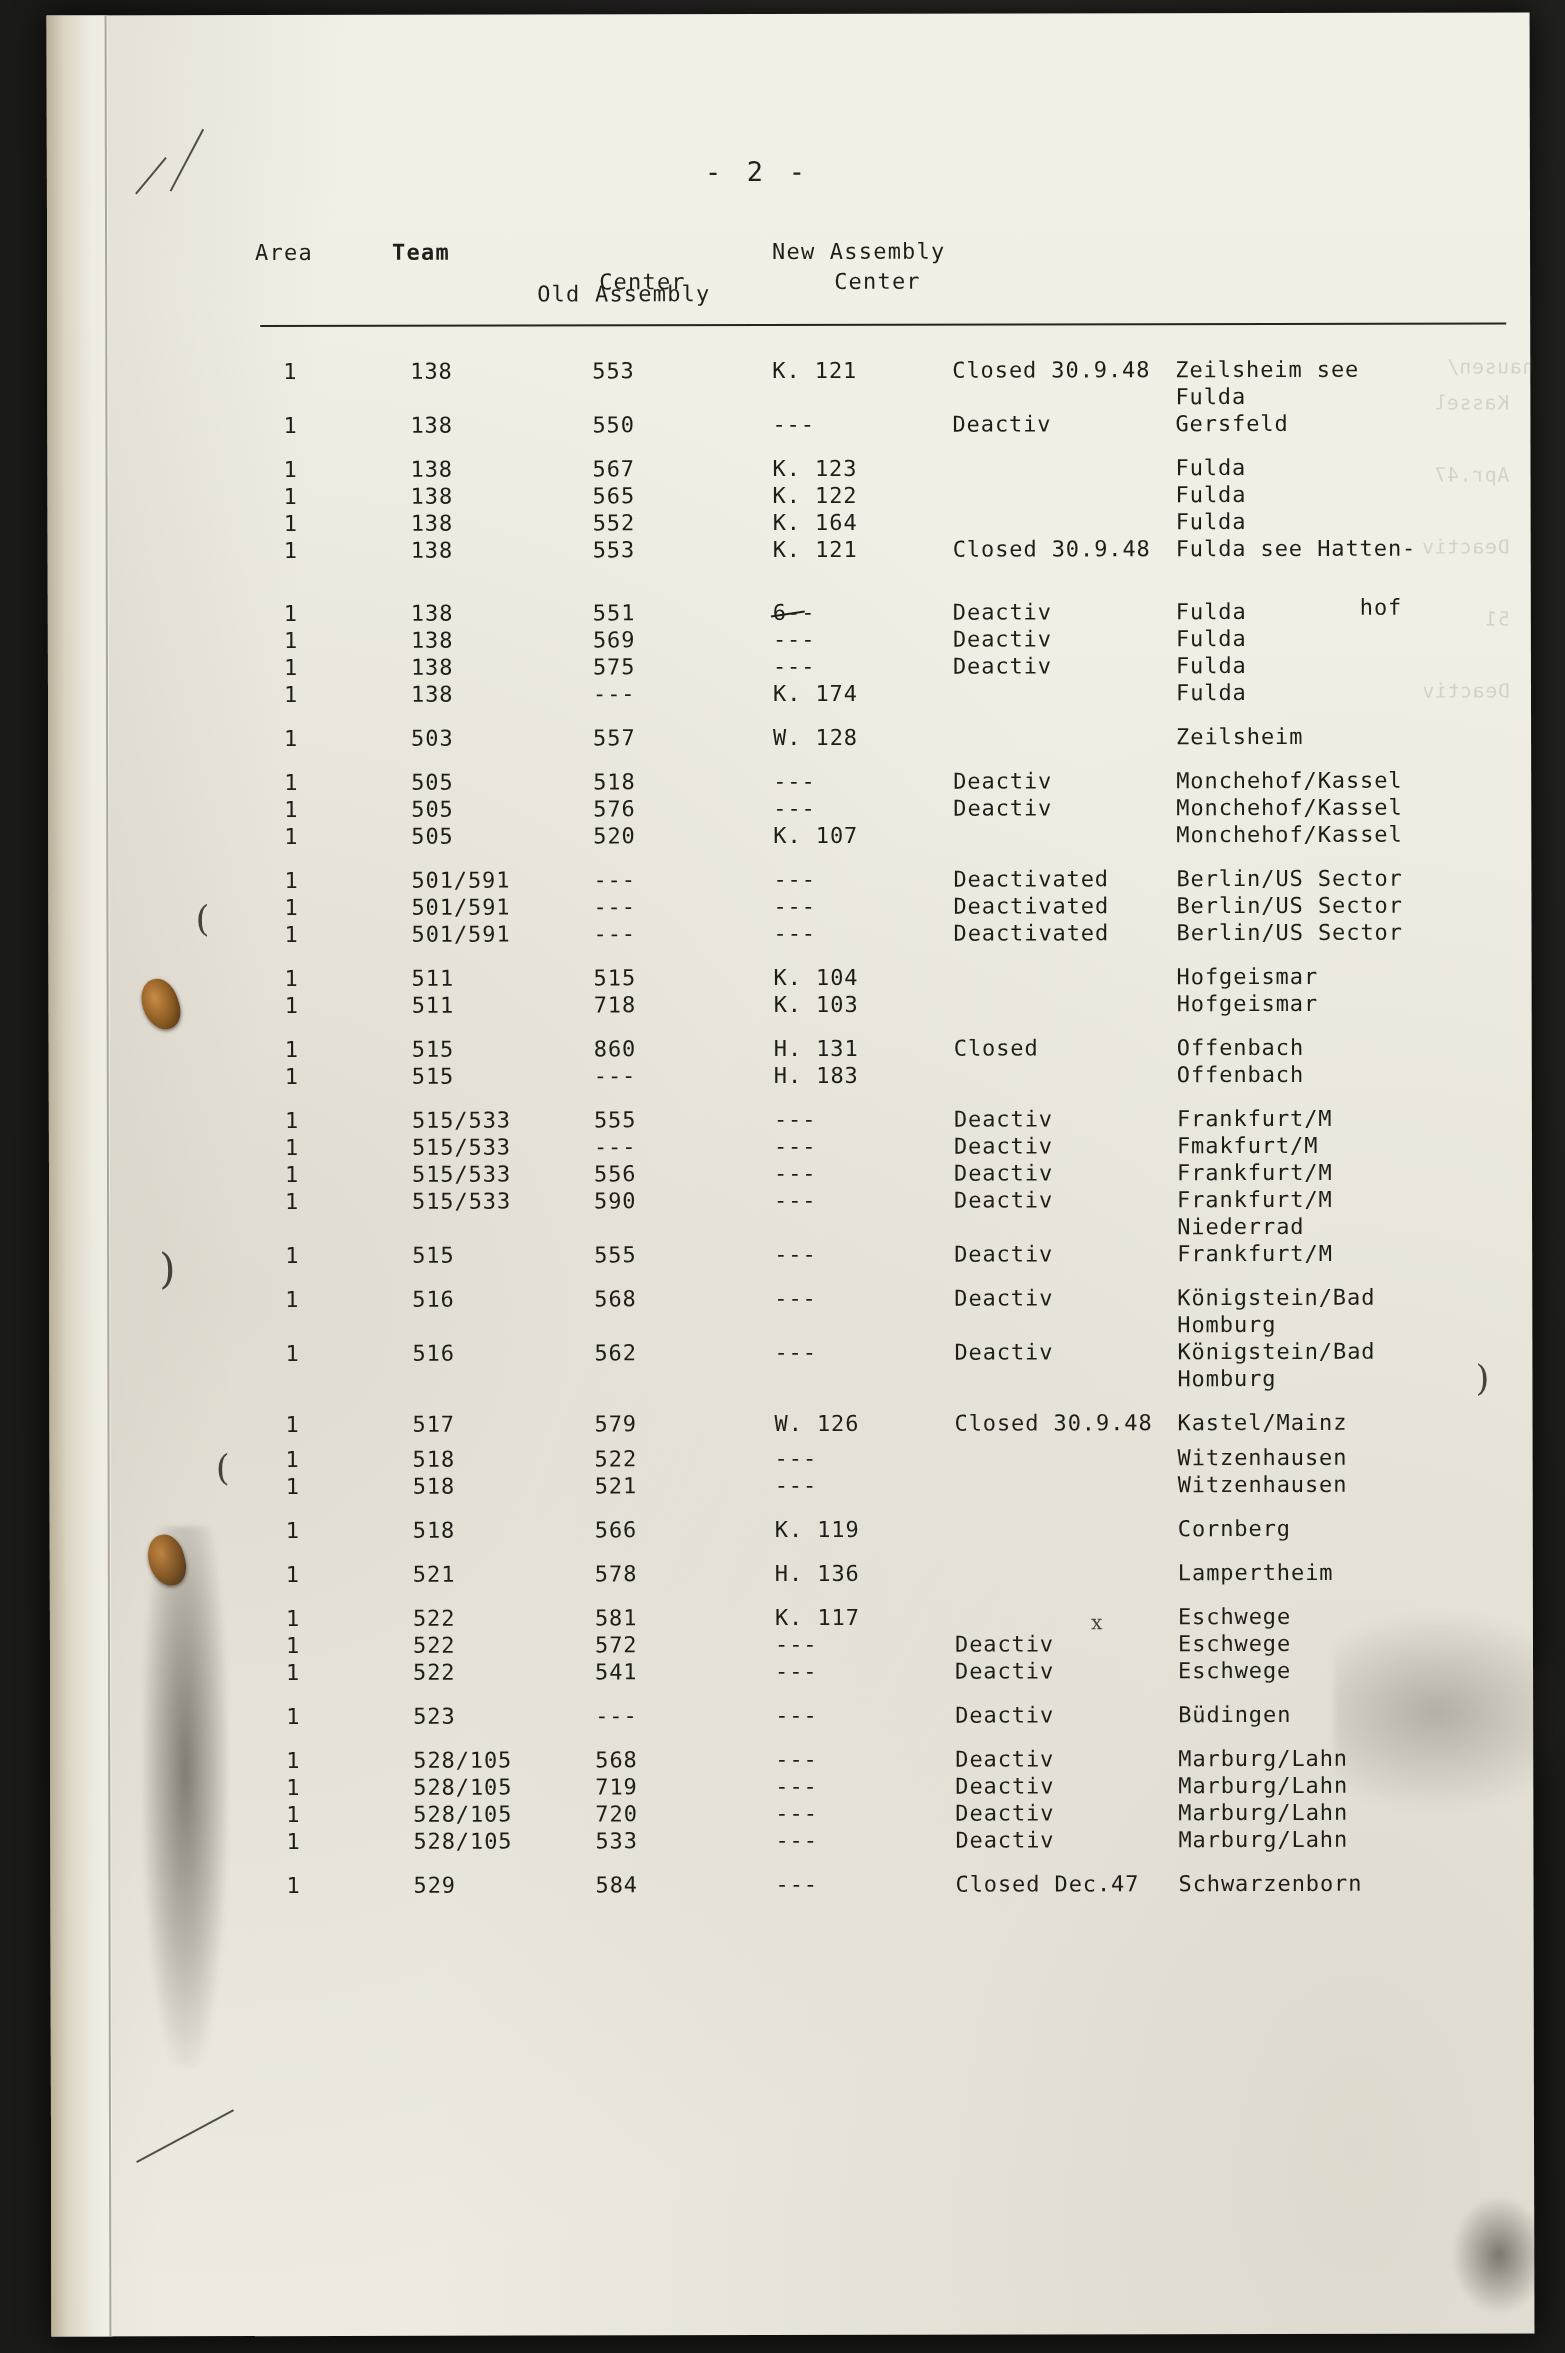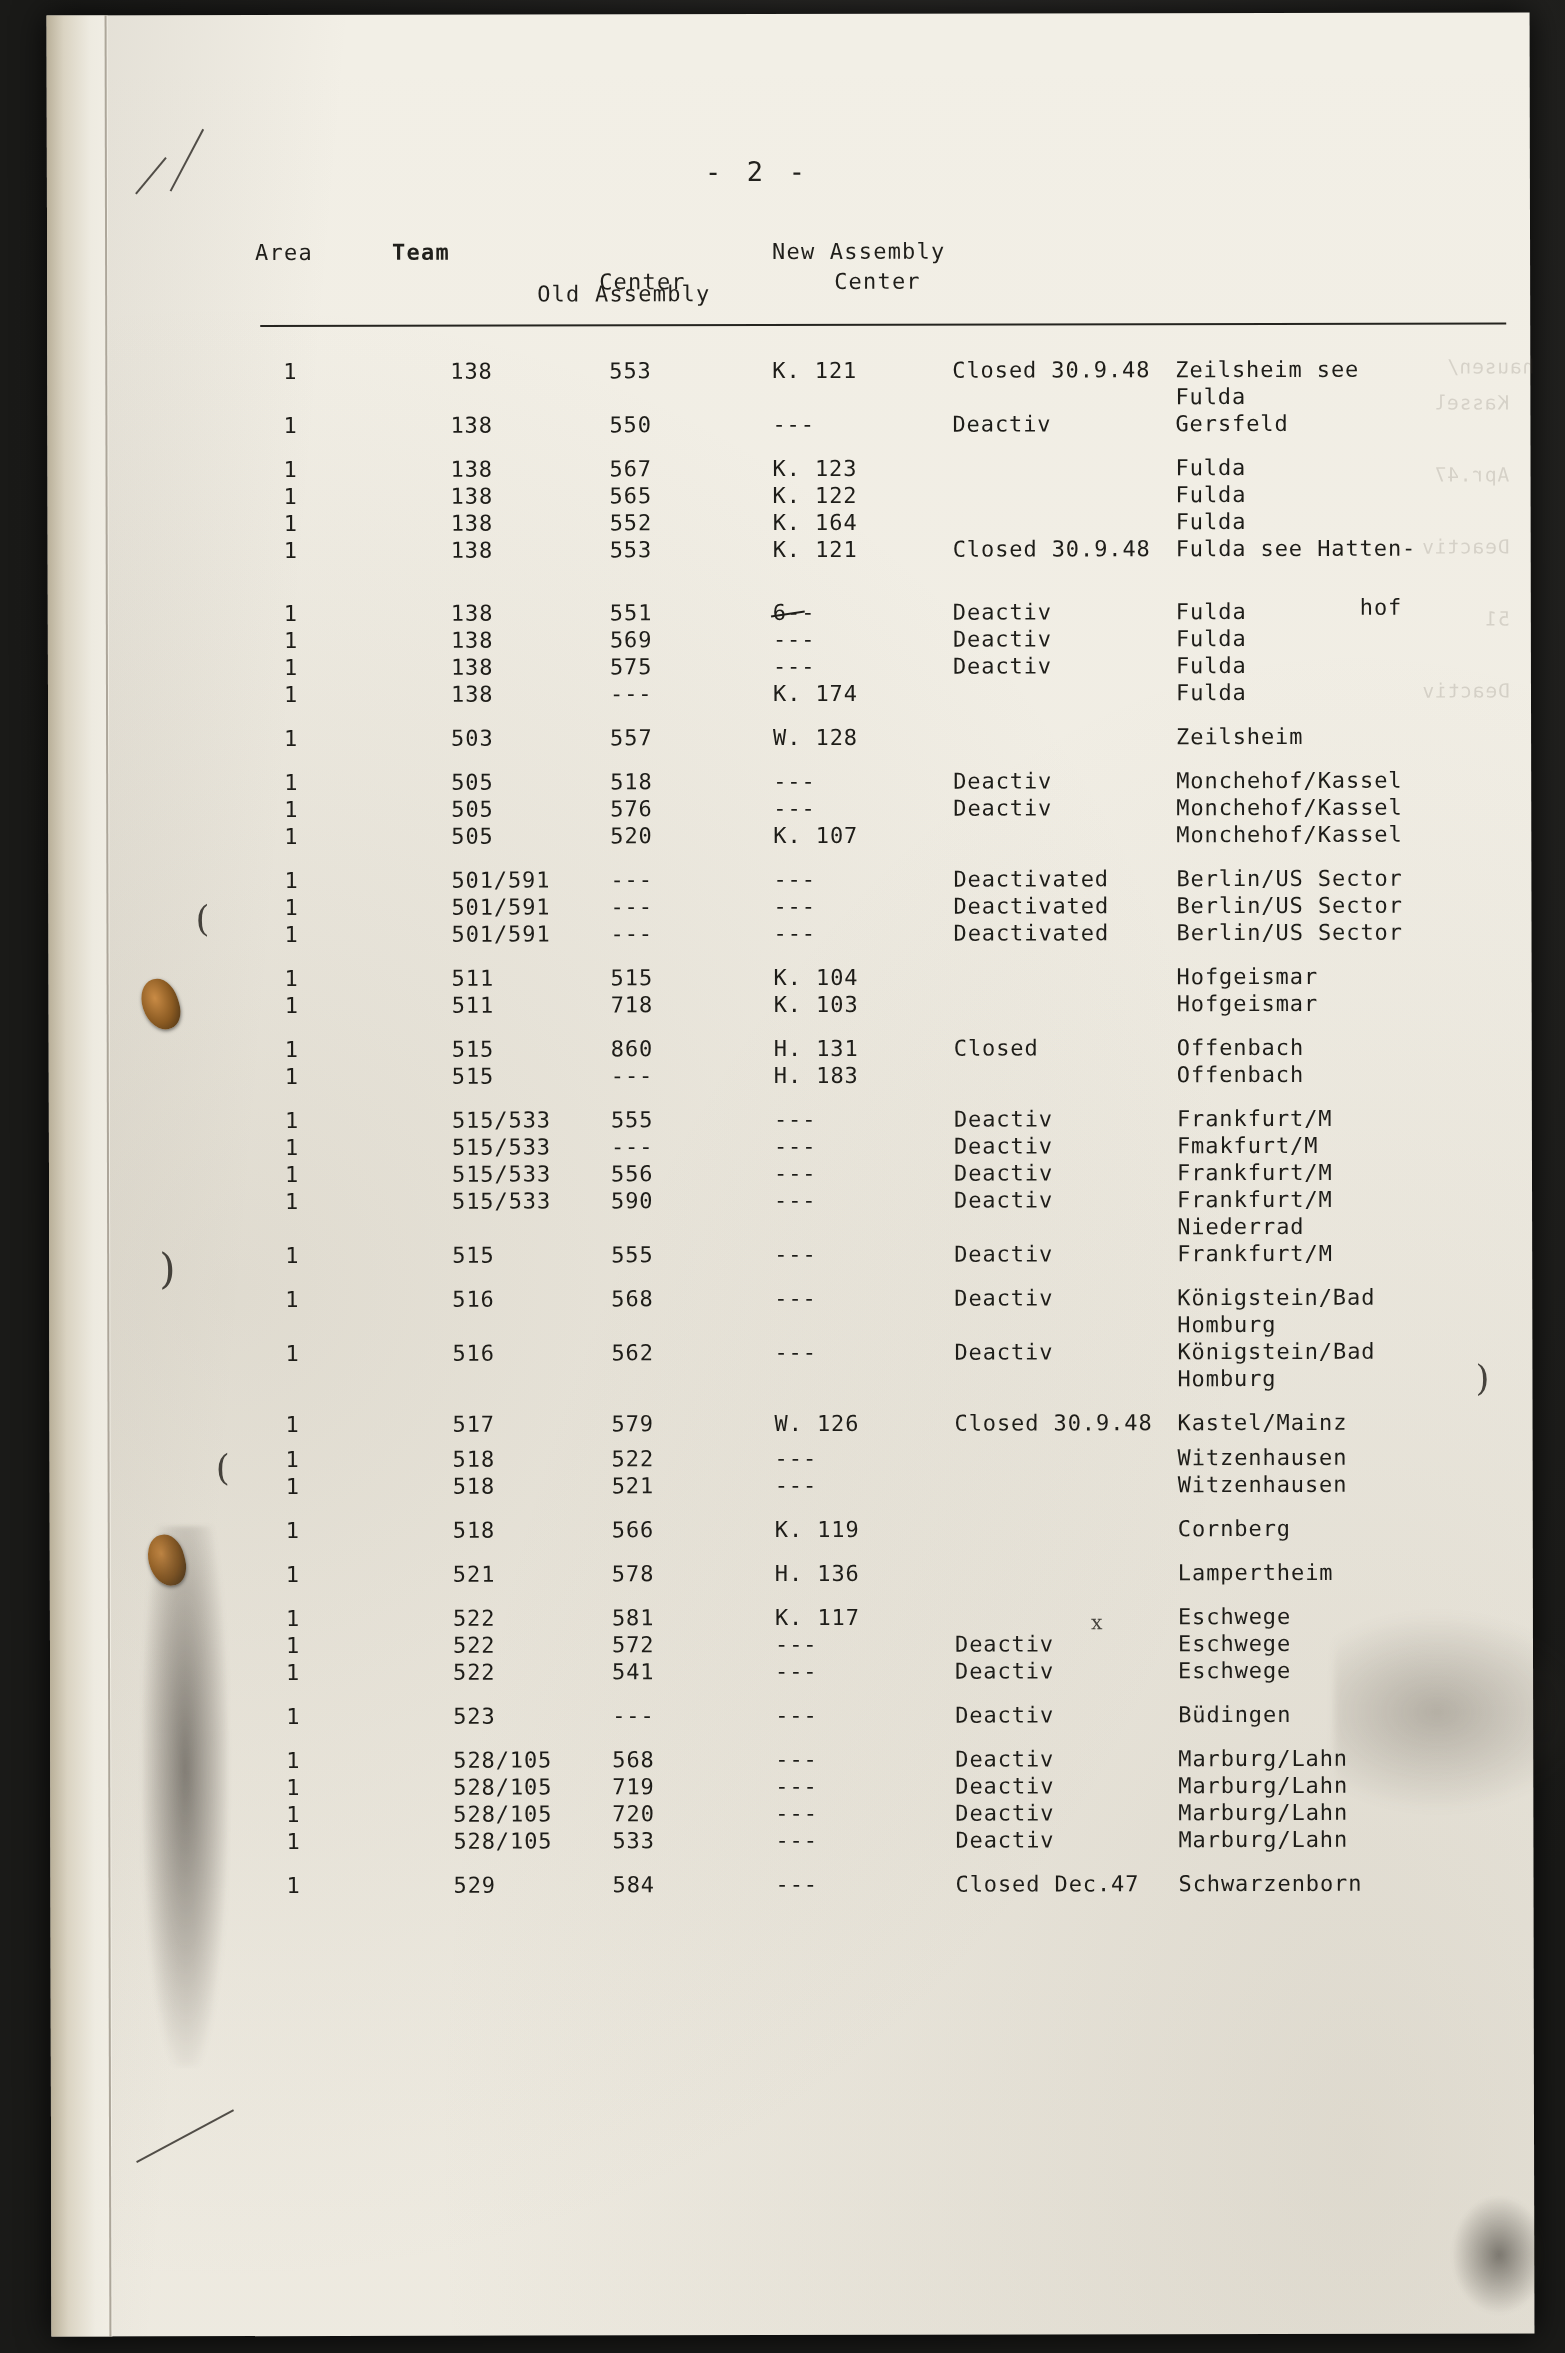--- a/index.html
+++ b/index.html
@@ -177,22 +177,22 @@
   .row {
     position: relative;
     height: 27px;
     white-space: nowrap;
   }
   .row.gap { margin-top: 17px; }
   .row.gap-sm { margin-top: 8.6px; }
   .cont { height: 27px; position: relative; }
 
   .c-area { position: absolute; left: 75px; }
-  .c-team { position: absolute; left: 202px; margin-left: 40px; }
-  .c-old  { position: absolute; left: 401px; text-align: center; }
+  .c-team { position: absolute; left: 202px; }
+  .c-old  { position: absolute; left: 384px; text-align: center; }
   .c-new  { position: absolute; left: 564px; }
   .c-stat { position: absolute; left: 744px; }
   .c-loc  { position: absolute; left: 967px; }
   .c-loc2 { position: absolute; left: 967px; }
   .c-loc2.ind { left: 1151px; margin-top: 32px; }
 
   .strike-s {
     position: absolute;
     left: 562px;
     width: 34px;

